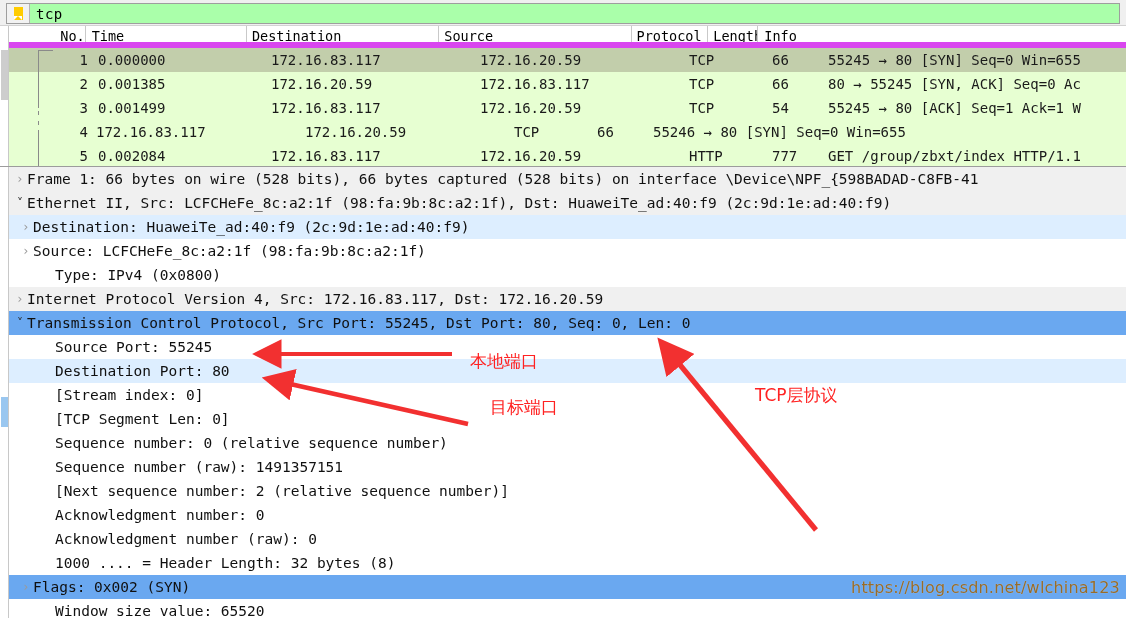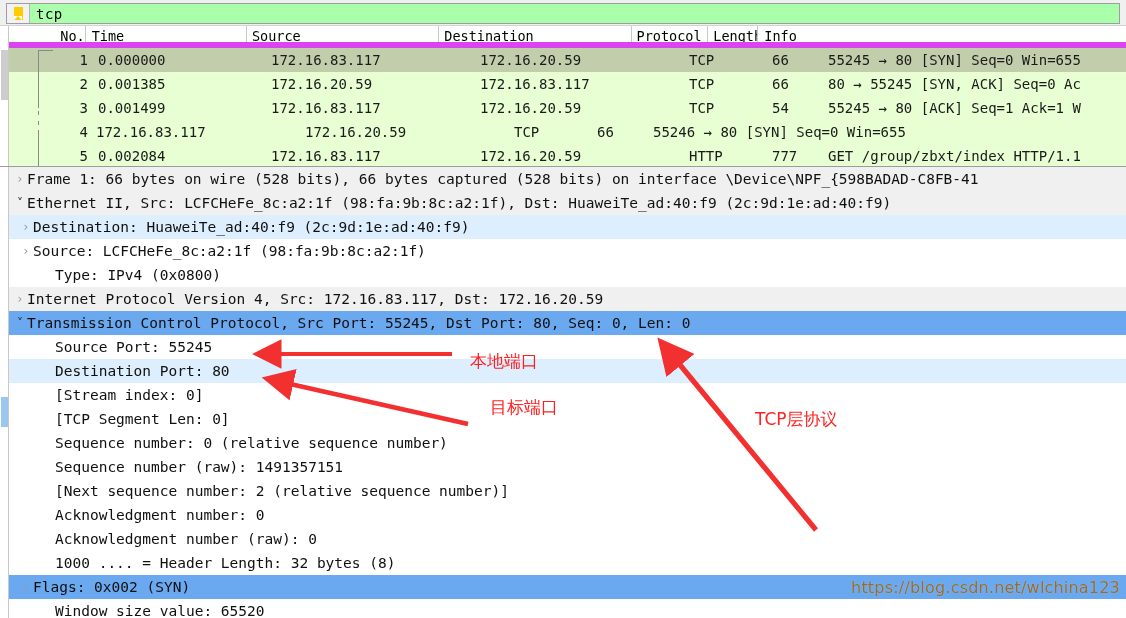--- a/index.html
+++ b/index.html
@@ -290,22 +290,22 @@
 
   <div class="packet-list">
 
     <div class="pl-gutter">
       <div class="pl-scroll-thumb"></div>
     </div>
 
     <div class="pl-header">
       <div class="th c-no">No.</div>
       <div class="th c-time">Time</div>
+      <div class="th c-dst">Destination</div>
       <div class="th c-src">Source</div>
-      <div class="th c-dst">Destination</div>
       <div class="th c-proto">Protocol</div>
       <div class="th c-len">Length</div>
       <div class="th c-info" style="border-right:none;width:400px;">Info</div>
     </div>
 
     <div class="pl-rows" id="packet-rows">
         <div class="pl-row selected">
           <div class="td c-no">1</div>
           <div class="td c-time">0.000000</div>
           <div class="td c-src">172.16.83.117</div>
@@ -393,18 +393,18 @@
 
       <path d="M 452,354 L 258,354" stroke="#f23030" stroke-width="4.2" fill="none" marker-end="url(#ah)"></path>
 
       <path d="M 468,424 L 268,379" stroke="#f23030" stroke-width="4.6" fill="none" marker-end="url(#ah)"></path>
 
       <path d="M 816,530 L 662,343" stroke="#f23030" stroke-width="5.2" fill="none" marker-end="url(#ah)"></path>
     </svg>
 
     <div class="annot-text" style="left:470px;top:350px;">本地端口</div>
     <div class="annot-text" style="left:490px;top:396px;">目标端口</div>
-    <div class="annot-text" style="left:755px;top:408px;text-align:center;">TCP层协议</div>
+    <div class="annot-text" style="left:755px;top:384px;text-align:center;">TCP层协议</div>
   </div>
 
   <div class="watermark">https://blog.csdn.net/wlchina123</div>
 
 </div>
 
 </body></html>

